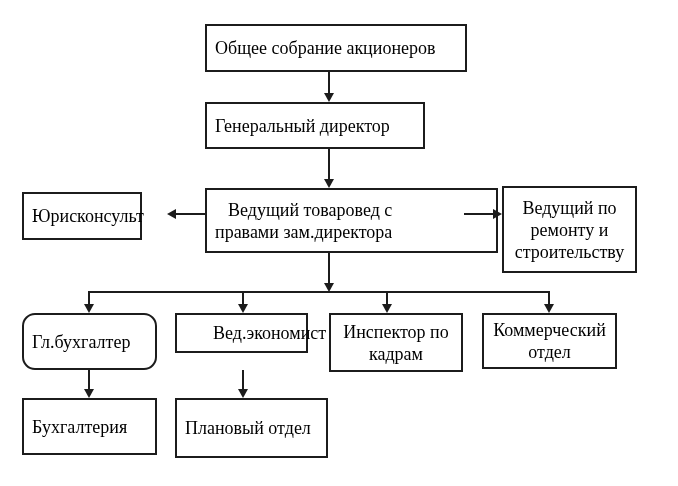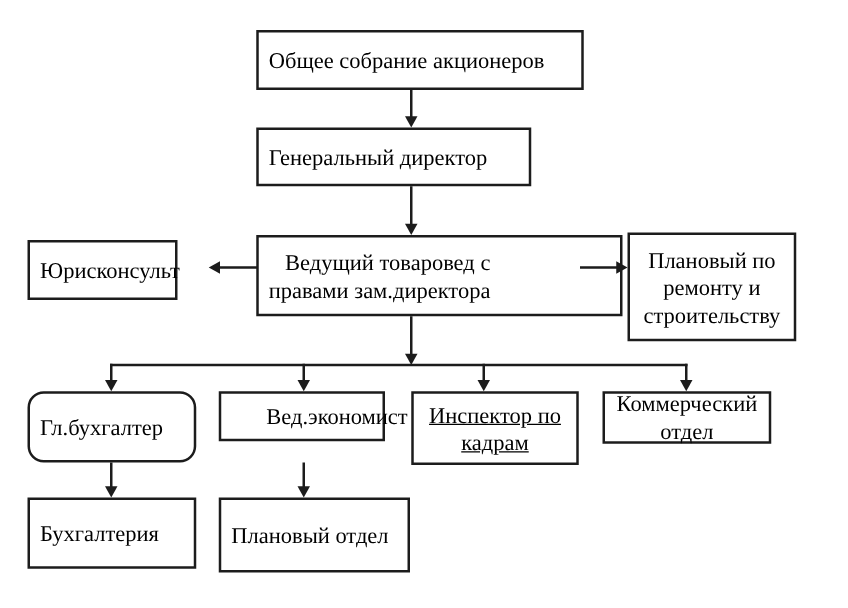--- a/index.html
+++ b/index.html
@@ -40,22 +40,22 @@
   .arrow.right { border-top: 5px solid transparent; border-bottom: 5px solid transparent; border-left: 9px solid #1c1c1c; }
 
   
   #n-shareholders      { left:205px; top:24px;  width:262px; height:48px; }
   #n-general-director  { left:205px; top:102px; width:220px; height:47px; }
   #n-lead-merchandiser { left:205px; top:188px; width:293px; height:65px; }
   #n-legal-counsel     { left:22px;  top:192px; width:120px; height:48px; }
   #n-repair-engineer   { left:502px; top:186px; width:135px; height:87px; }
   #n-chief-accountant  { left:22px;  top:313px; width:135px; height:57px;border-radius:13px; }
   #n-lead-economist    { left:175px; top:313px; width:133px; height:40px;padding-left:36px; }
-  #n-hr-inspector      { left:329px; top:313px; width:134px; height:59px;text-decoration:underline; }
-  #n-commercial-dept   { left:482px; top:313px; width:135px; height:42px; }
+  #n-hr-inspector      { left:329px; top:313px; width:134px; height:59px; }
+  #n-commercial-dept   { left:482px; top:313px; width:135px; height:56px; }
   #n-accounting        { left:22px;  top:398px; width:135px; height:57px; }
   #n-planning-dept     { left:175px; top:398px; width:153px; height:60px; }
 
   
   #l1 { left:328px; top:72px;  height:23px; }
   #a1 { left:324px; top:93px; }
   #l2 { left:328px; top:149px; height:31px; }
   #a2 { left:324px; top:179px; }
   #l3 { left:176px; top:213px; width:30px; }
   #a3 { left:167px; top:209px; }
@@ -89,21 +89,21 @@
     <span>Генеральный директор</span>
   </div>
   <div class="node left-text" id="n-lead-merchandiser">
     <span>Ведущий товаровед с
 правами зам.директора</span>
   </div>
   <div class="node left-text" id="n-legal-counsel">
     <span>Юрисконсульт</span>
   </div>
   <div class="node center-text" id="n-repair-engineer">
-    <span>Плановый по
+    <span>Ведущий по
 ремонту и
 строительству</span>
   </div>
   <div class="node left-text" id="n-chief-accountant">
     <span>Гл.бухгалтер</span>
   </div>
   <div class="node left-text" id="n-lead-economist">
     <span>Вед.экономист</span>
   </div>
   <div class="node center-text" id="n-hr-inspector">

